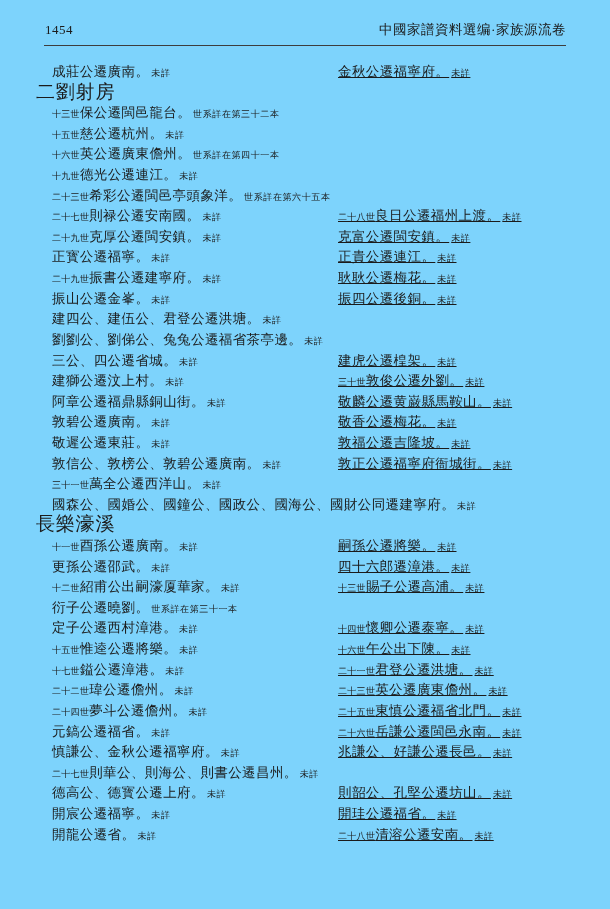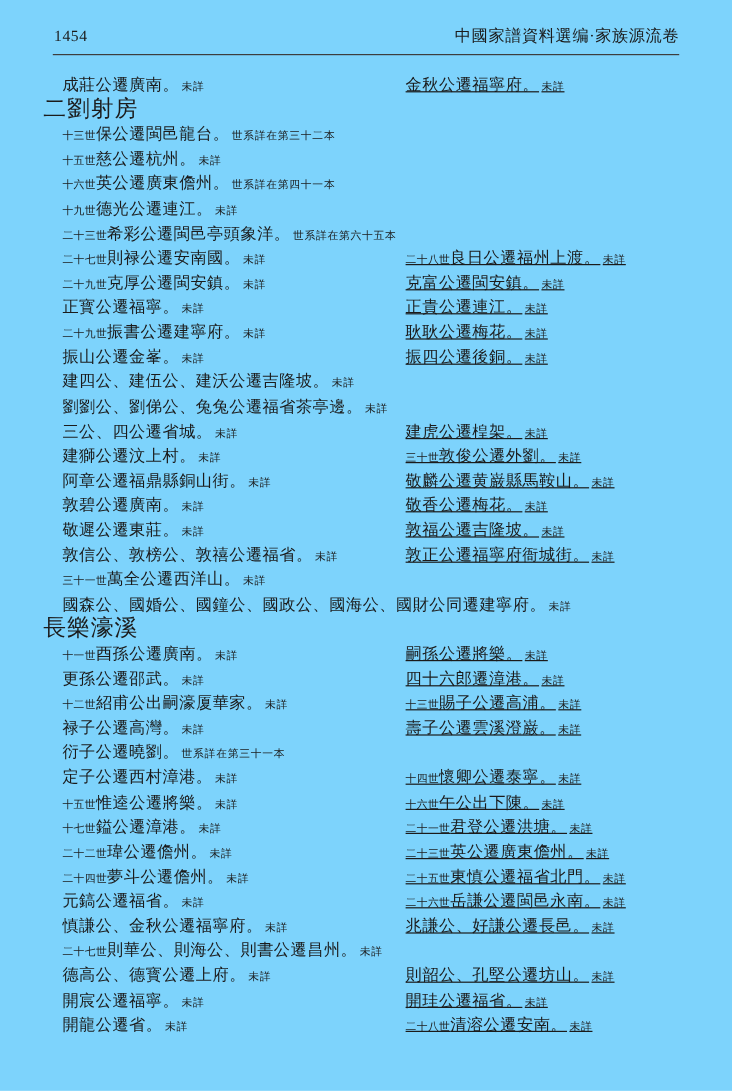--- a/index.html
+++ b/index.html
@@ -75,21 +75,21 @@
       </div>
       <div class="row">
         <div class="cell right"><span class="text">耿耿公遷梅花。</span><span class="note">未詳</span></div>
         <div class="cell left"><span class="gen">二十九世</span><span class="text">振書公遷建寧府。</span><span class="note">未詳</span></div>
       </div>
       <div class="row">
         <div class="cell left"><span class="text">振山公遷金峯。</span><span class="note">未詳</span></div>
         <div class="cell right"><span class="text">振四公遷後銅。</span><span class="note">未詳</span></div>
       </div>
       <div class="row">
-        <div class="cell left"><span class="text">建四公、建伍公、建沃公遷吉隆坡。</span><span class="note">未詳</span></div>
+        <div class="cell left"><span class="text">建四公、建伍公、君登公遷洪塘。</span><span class="note">未詳</span></div>
       </div>
       <div class="row">
         <div class="cell left"><span class="text">劉劉公、劉俤公、兔兔公遷福省茶亭邊。</span><span class="note">未詳</span></div>
       </div>
       <div class="row">
         <div class="cell left"><span class="text">三公、四公遷省城。</span><span class="note">未詳</span></div>
         <div class="cell right"><span class="text">建虎公遷楻架。</span><span class="note">未詳</span></div>
       </div>
       <div class="row">
         <div class="cell left"><span class="text">建獅公遷汶上村。</span><span class="note">未詳</span></div>
@@ -101,45 +101,41 @@
       </div>
       <div class="row">
         <div class="cell left"><span class="text">敦碧公遷廣南。</span><span class="note">未詳</span></div>
         <div class="cell right"><span class="text">敬香公遷梅花。</span><span class="note">未詳</span></div>
       </div>
       <div class="row">
         <div class="cell left"><span class="text">敬遲公遷東莊。</span><span class="note">未詳</span></div>
         <div class="cell right"><span class="text">敦福公遷吉隆坡。</span><span class="note">未詳</span></div>
       </div>
       <div class="row">
-        <div class="cell left"><span class="text">敦信公、敦榜公、敦禧公遷福省。</span><span class="note">未詳</span></div>
+        <div class="cell left"><span class="text">敦信公、敦榜公、敦碧公遷廣南。</span><span class="note">未詳</span></div>
         <div class="cell right"><span class="text">敦正公遷福寧府衙城街。</span><span class="note">未詳</span></div>
       </div>
       <div class="row">
         <div class="cell left"><span class="gen">三十一世</span><span class="text">萬全公遷西洋山。</span><span class="note">未詳</span></div>
       </div>
       <div class="row">
         <div class="cell left"><span class="text">國森公、國婚公、國鐘公、國政公、國海公、國財公同遷建寧府。</span><span class="note">未詳</span></div>
       </div>
       <div class="section-heading">長樂濠溪</div>
       <div class="row">
         <div class="cell left"><span class="gen">十一世</span><span class="text">酉孫公遷廣南。</span><span class="note">未詳</span></div>
         <div class="cell right"><span class="text">嗣孫公遷將樂。</span><span class="note">未詳</span></div>
       </div>
       <div class="row">
         <div class="cell left"><span class="text">更孫公遷邵武。</span><span class="note">未詳</span></div>
         <div class="cell right"><span class="text">四十六郎遷漳港。</span><span class="note">未詳</span></div>
       </div>
       <div class="row">
         <div class="cell left"><span class="gen">十二世</span><span class="text">紹甫公出嗣濠厦華家。</span><span class="note">未詳</span></div>
         <div class="cell right"><span class="gen">十三世</span><span class="text">賜子公遷高浦。</span><span class="note">未詳</span></div>
-      </div>
-      <div class="row">
-        <div class="cell left"><span class="text">禄子公遷高灣。</span><span class="note">未詳</span></div>
-        <div class="cell right"><span class="text">壽子公遷雲溪澄巌。</span><span class="note">未詳</span></div>
       </div>
       <div class="row">
         <div class="cell left"><span class="text">衍子公遷曉劉。</span><span class="note">世系詳在第三十一本</span></div>
       </div>
       <div class="row">
         <div class="cell left"><span class="text">定子公遷西村漳港。</span><span class="note">未詳</span></div>
         <div class="cell right"><span class="gen">十四世</span><span class="text">懷卿公遷泰寧。</span><span class="note">未詳</span></div>
       </div>
       <div class="row">
         <div class="cell left"><span class="gen">十五世</span><span class="text">惟逵公遷將樂。</span><span class="note">未詳</span></div>

